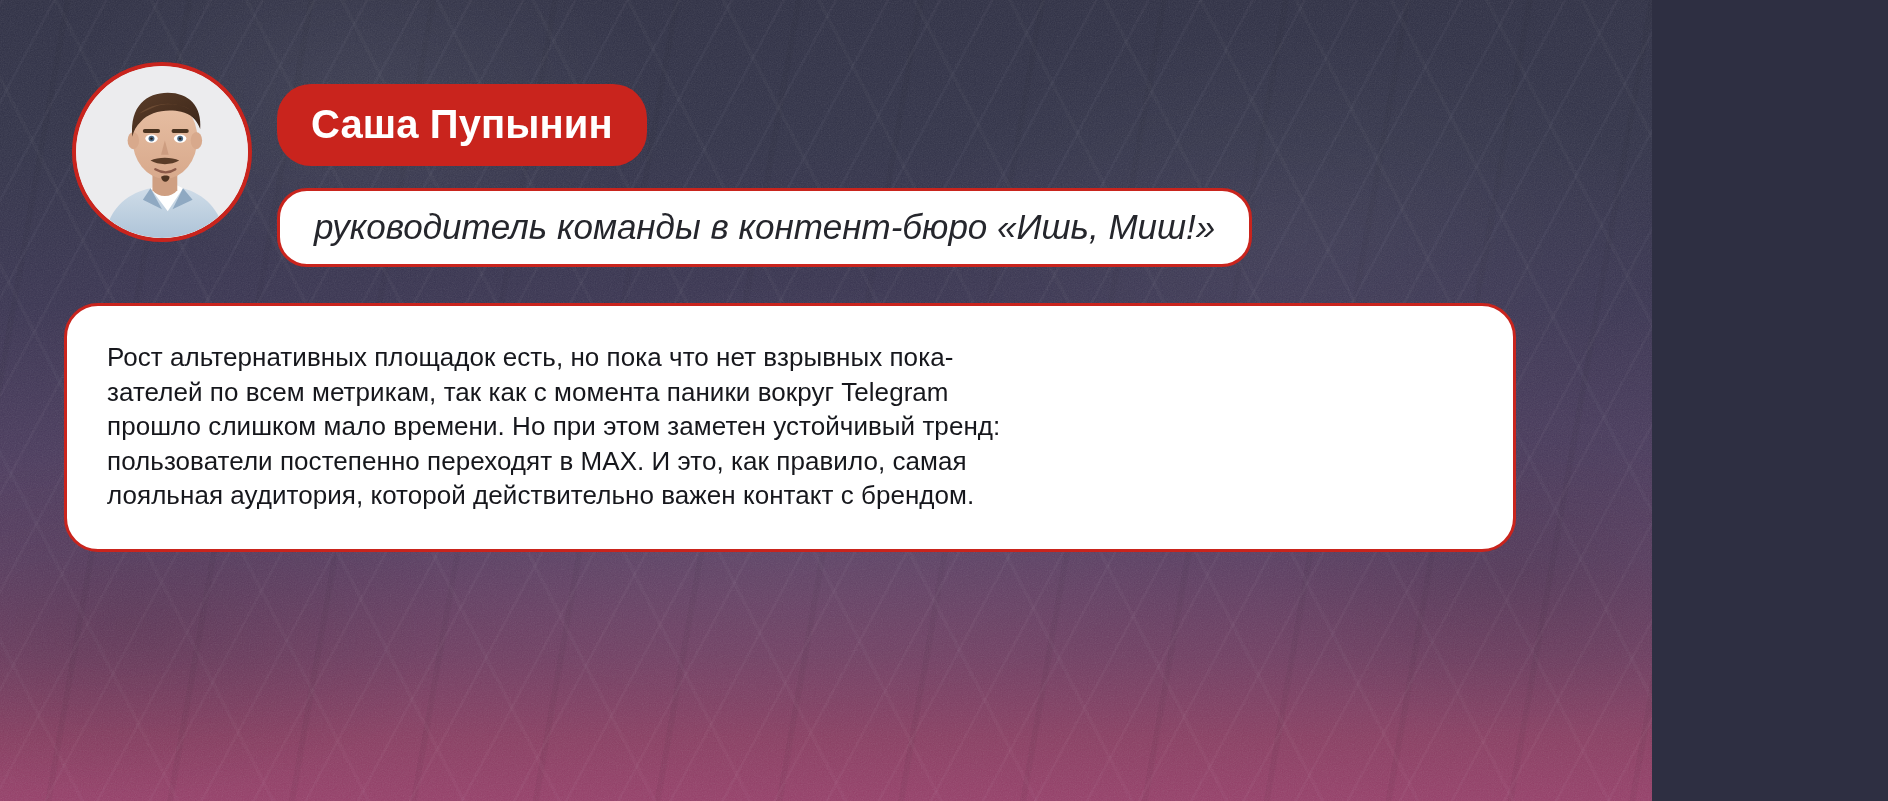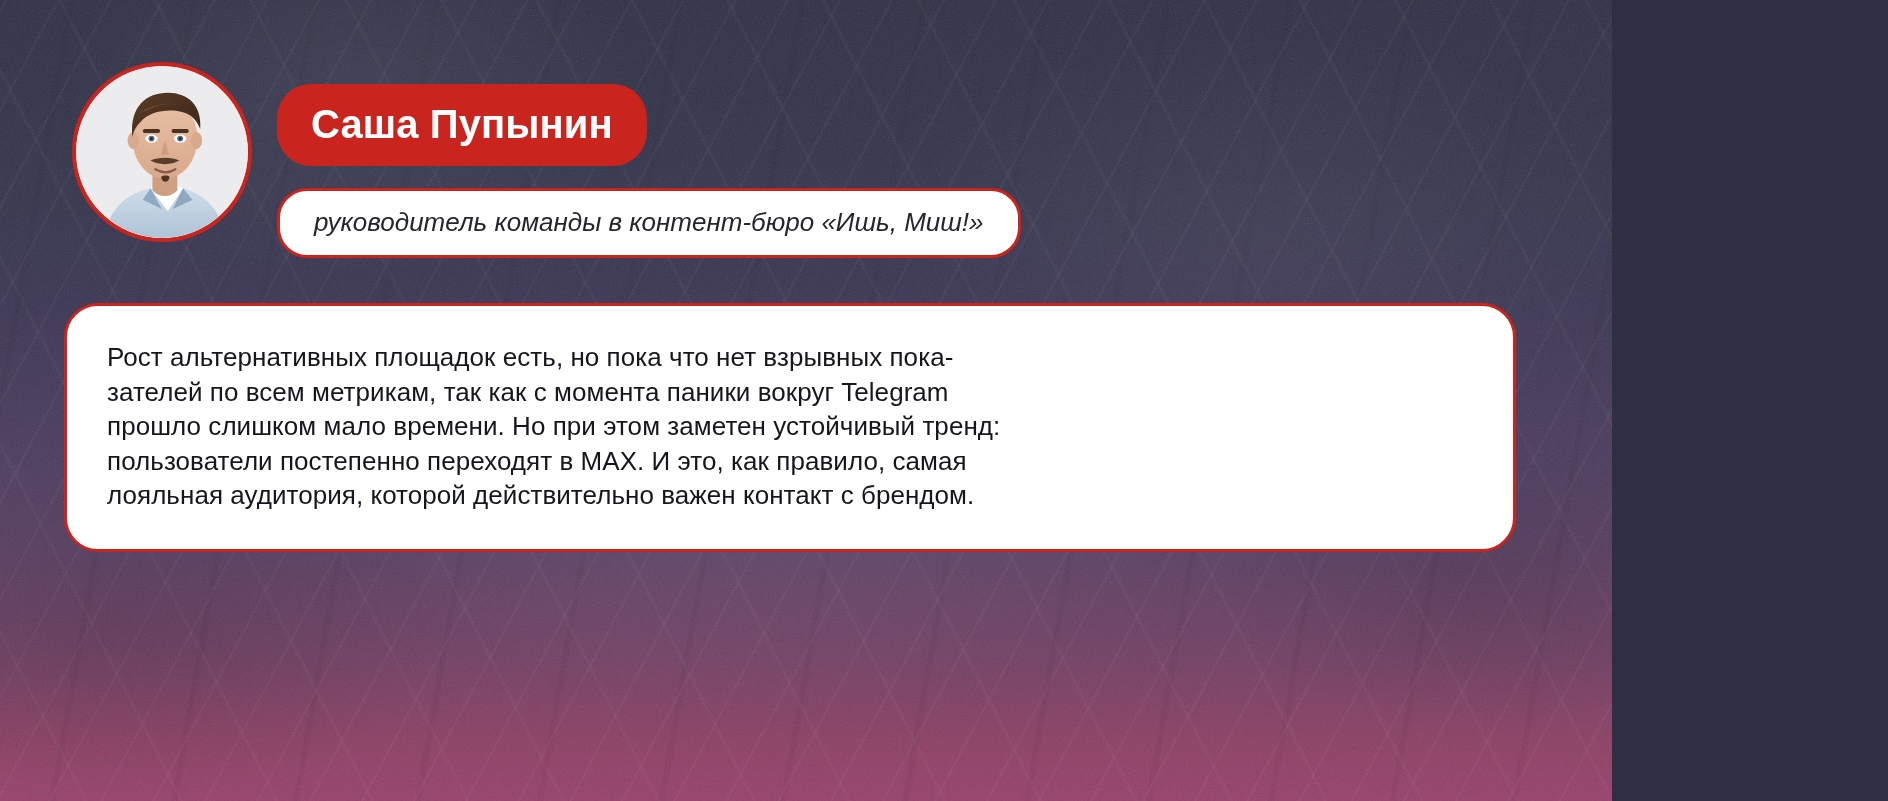--- a/index.html
+++ b/index.html
@@ -23,20 +23,21 @@
     background:
       linear-gradient(to bottom,
         #2f3045 0%,
         #323349 18%,
         #3a3552 38%,
         #4a3b5d 56%,
         #5c3f63 70%,
         #713f63 82%,
         #8a3f63 92%,
         #97406a 100%);
+    padding-left: 40px;
   }
 
   
   .tex-streaks {
     position: absolute;
     inset: -10%;
     background:
       repeating-linear-gradient(118deg,
         rgba(255,255,255,0.030) 0px,
         rgba(255,255,255,0.030) 2px,
@@ -111,21 +112,21 @@
     padding: 20px 34px 22px 34px;
     border-radius: 34px;
     letter-spacing: 0.1px;
     white-space: nowrap;
   }
 
   .role-pill {
     margin-top: 22px;
     background: #ffffff;
     color: #25262c;
-    font-size: 26px;
+    font-size: 35px;
     font-style: italic;
     line-height: 1;
     padding: 18px 34px 20px 34px;
     border-radius: 30px;
     border: 3px solid #c9241d;
     white-space: nowrap;
   }
 
   
   .quote-box {

